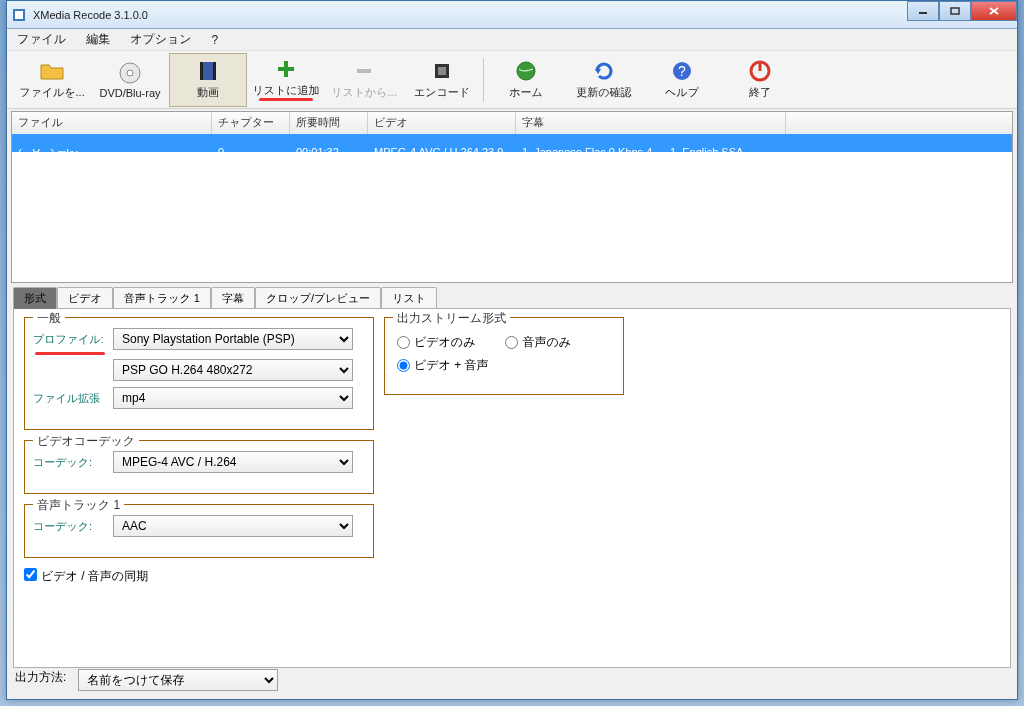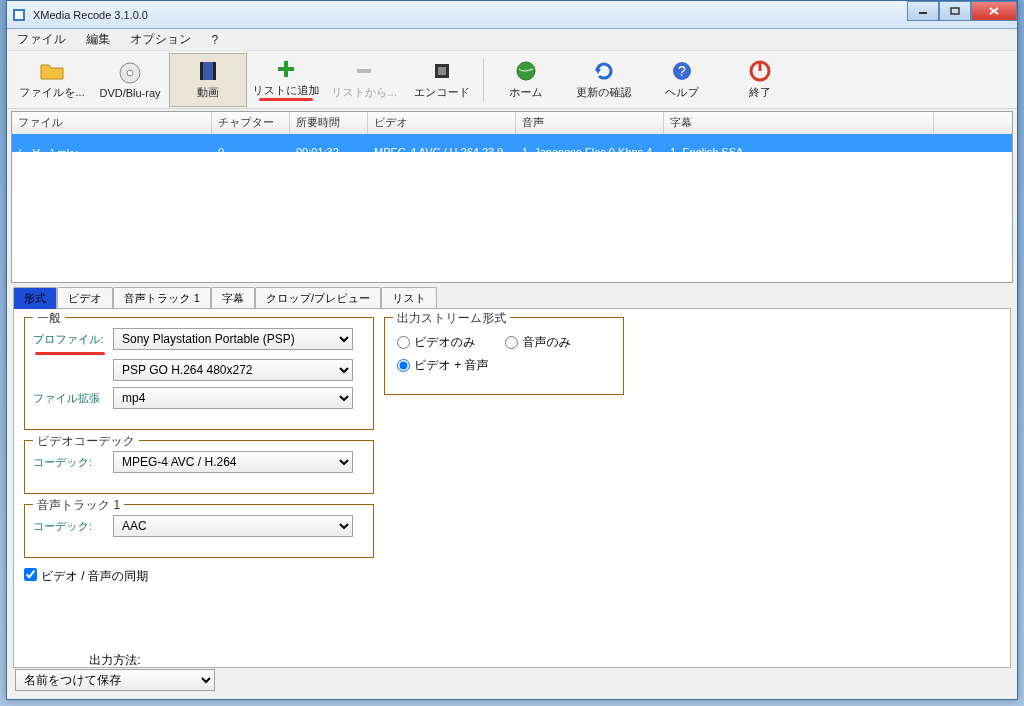--- a/index.html
+++ b/index.html
@@ -51,21 +51,21 @@
   .col-chap { width: 78px; }
   .col-time { width: 78px; }
   .col-video { width: 148px; }
   .col-audio { width: 148px; }
   .col-sub { width: 270px; }
 
   .tabs-area { margin: 4px 6px; }
   .tabstrip { display: flex; font-size: 11px; }
   .tab { padding: 3px 10px; border: 1px solid #b0b0b0; border-bottom: none;
     background: #f6f6f6; margin-right: 0; border-radius: 2px 2px 0 0; cursor: default; }
-  .tab.active { background: #1d4ed8; position: relative; z-index: 2; }
+  .tab.active { background: #737373; position: relative; z-index: 2; }
 
   .tab-pane {
     border: 1px solid #b0b0b0; background: #fff; height: 360px; margin-top: -1px;
     padding: 8px 10px; position: relative; font-size: 12px;
   }
 
   .groupbox { border: 1px solid #a16207; padding: 10px 10px 14px 8px; margin-bottom: 10px;
     position: relative; }
   .groupbox .gb-title { position: absolute; top: -8px; left: 8px; background: #fff;
     font-size: 12px; padding: 0 4px; color: #333; }
@@ -80,21 +80,21 @@
 
   .left-col { width: 350px; float: left; }
   .right-col { width: 240px; float: left; margin-left: 10px; }
 
   .radio-row { display: flex; gap: 30px; margin: 6px 4px; font-size: 12px; align-items: center; }
   .radio-row label { display: flex; align-items: center; gap: 4px; }
 
   .check-row { font-size: 12px; margin-top: 10px; display: flex; align-items: flex-start; gap: 4px; }
 
   .footer { position: absolute; left: 8px; bottom: 8px; font-size: 12px;
-    display: flex; align-items: center; gap: 0; flex-direction: column; }
+    display: flex; align-items: flex-start; gap: 12px; }
   .footer select { width: 200px; height: 22px; font-size: 12px; border: 1px solid #a0a0a0;
     background: linear-gradient(to bottom,#fdfdfd,#ececec); padding: 0 4px; }
 
   .underline-red { height: 3px; background: #e33; width: 54px; border-radius: 2px;
     position: relative; top: -2px; }
   .underline-red2 { height: 3px; background: #e33; width: 70px; border-radius: 2px;
     margin-left: 2px; margin-top: -4px; margin-bottom: 4px; }
 </style>
 </head>
 <body>
@@ -229,21 +229,20 @@
       <span>終了</span>
     </div>
   </div>
 
   <div class="filelist">
     <div class="fl-head">
       <div class="col-file">ファイル</div>
       <div class="col-chap">チャプター</div>
       <div class="col-time">所要時間</div>
       <div class="col-video">ビデオ</div>
-      <div class="col-audio">音声</div>
       <div class="col-sub">字幕</div>
     </div>
     <div class="fl-row">
       <div class="col-file">(・∀・).mkv</div>
       <div class="col-chap">0</div>
       <div class="col-time">00:01:32</div>
       <div class="col-video">MPEG-4 AVC / H.264 23.9...</div>
       <div class="col-audio">1. Japanese Flac 0 Kbps 4...</div>
       <div class="col-sub">1. English SSA</div>
     </div>

